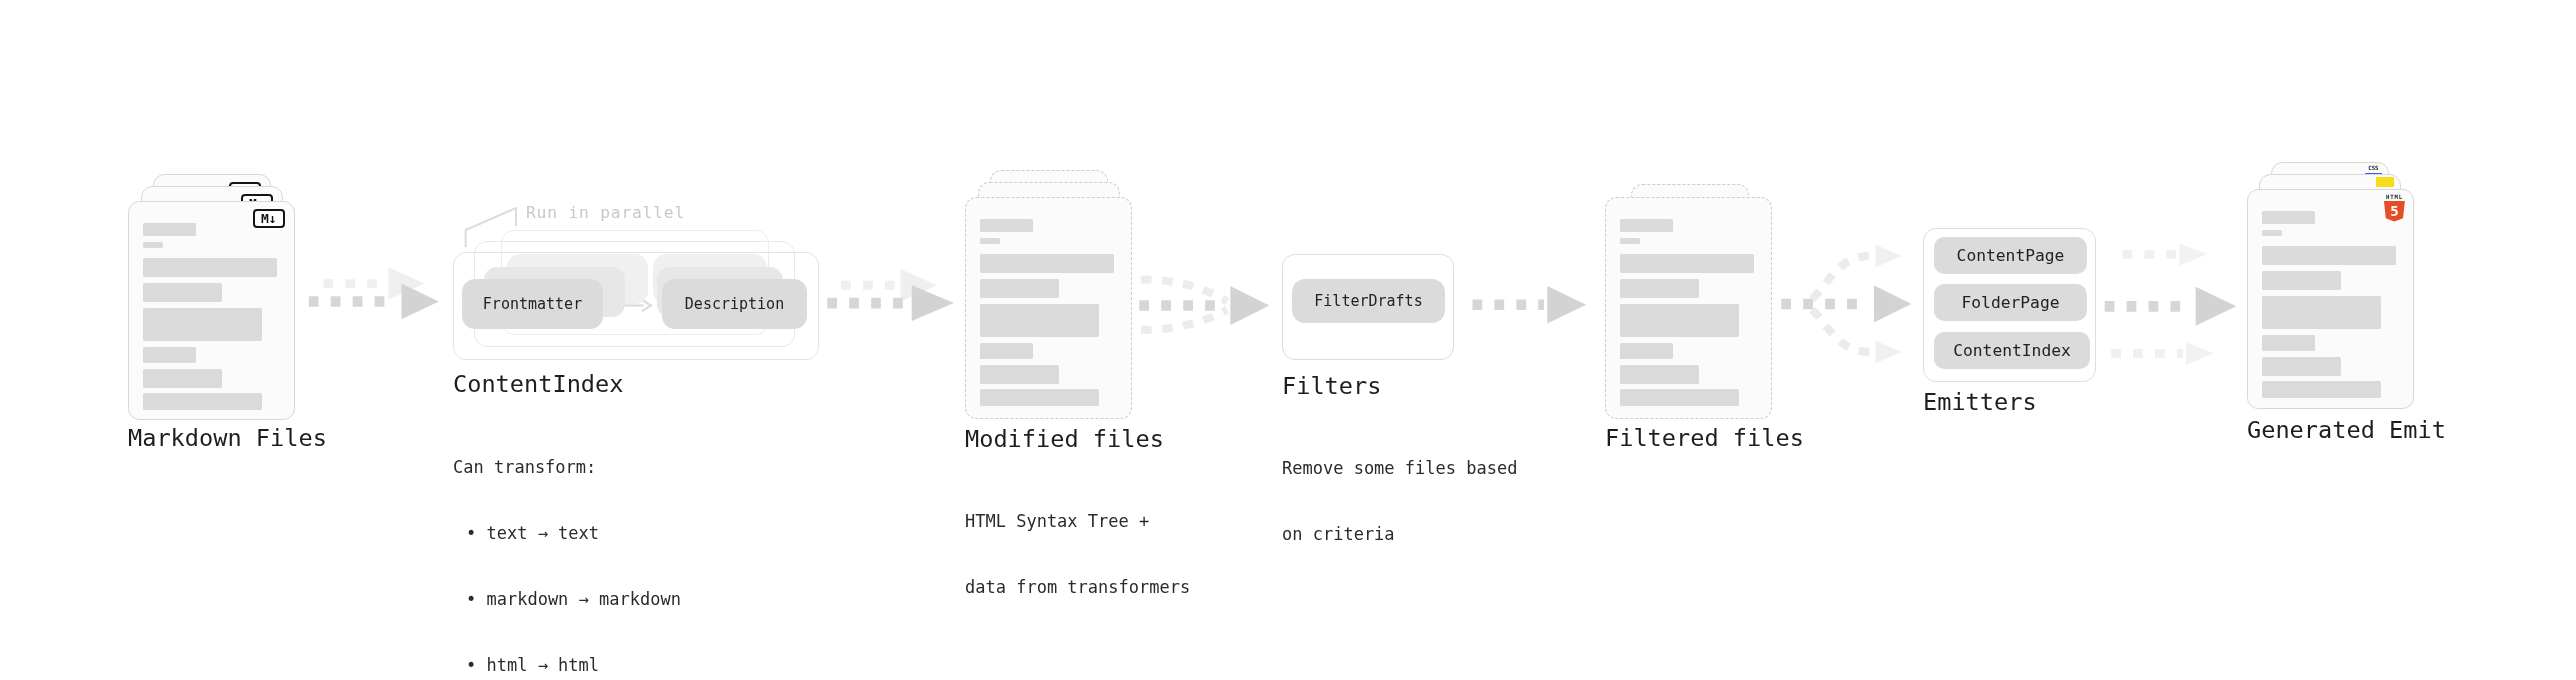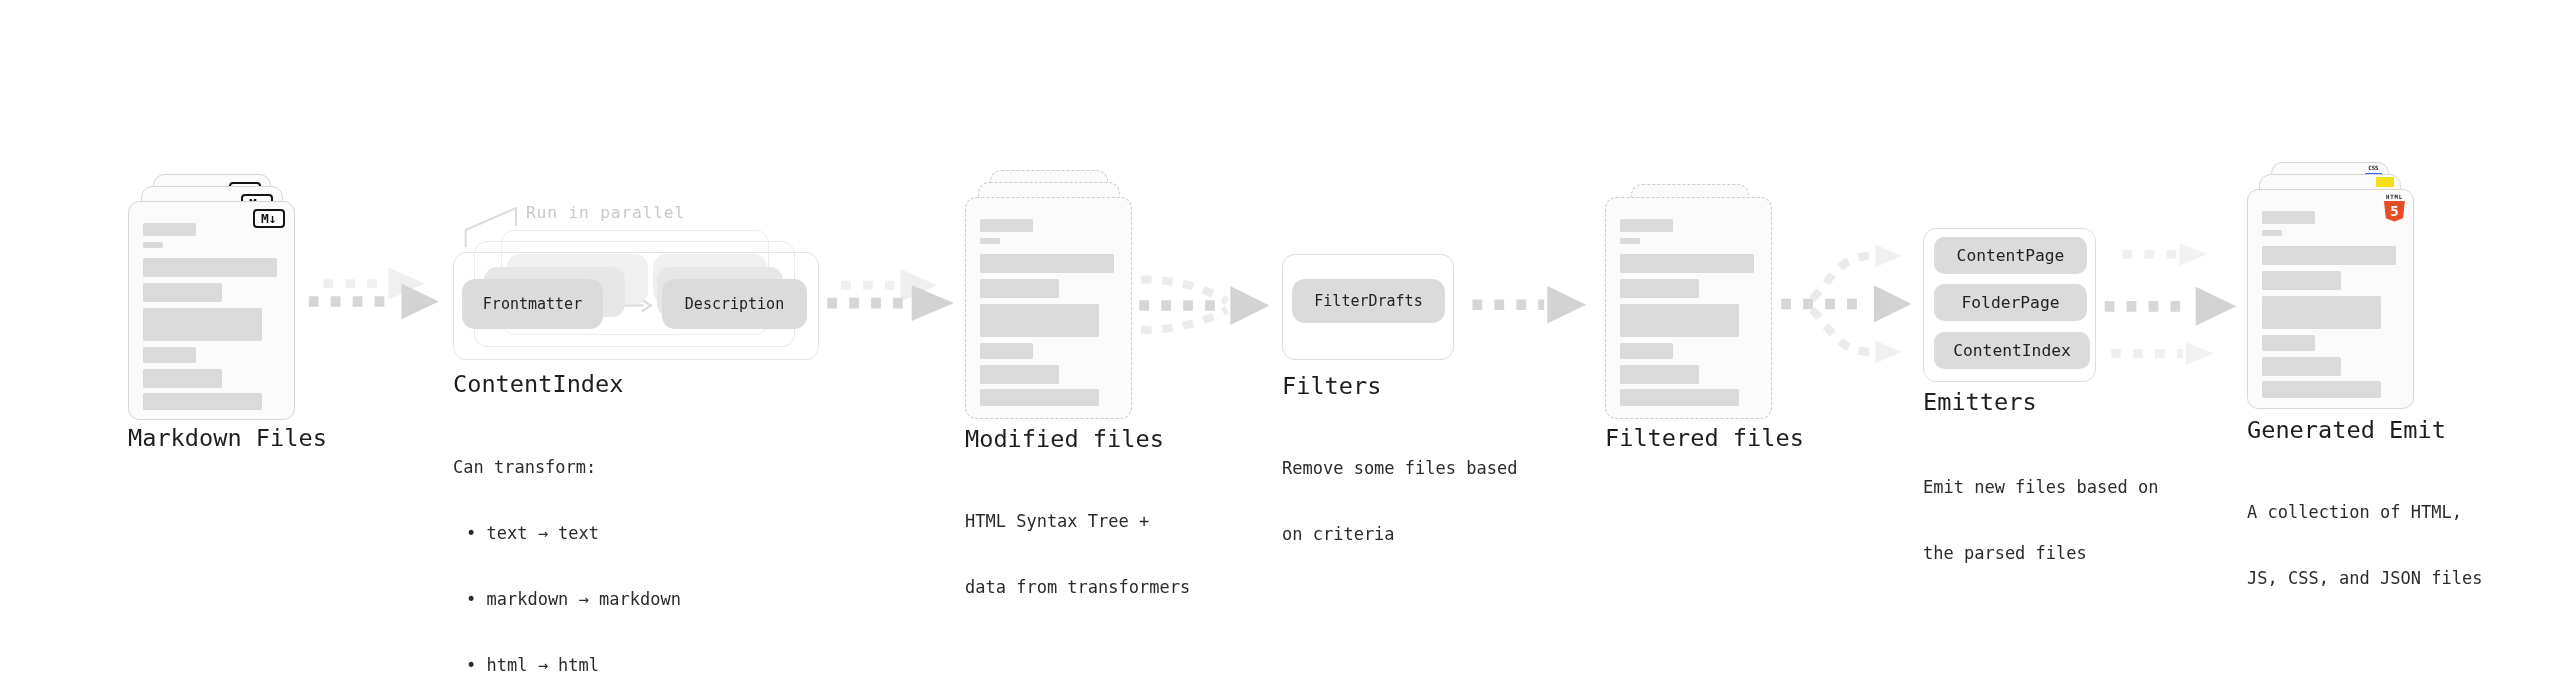--- a/index.html
+++ b/index.html
@@ -208,24 +208,20 @@
         <div class="bar b8"></div>
     </div>
   </div>
   <div class="title" style="left:1605px;top:427px;">Filtered files</div>
 
   <div class="group-box" style="left:1923px;top:228px;width:173px;height:154px;"></div>
   <div class="node small" style="left:1934px;top:237px;width:153px;height:37px;">ContentPage</div>
   <div class="node small" style="left:1934px;top:284px;width:153px;height:37px;">FolderPage</div>
   <div class="node small" style="left:1934px;top:332px;width:156px;height:37px;">ContentIndex</div>
   <div class="title" style="left:1923px;top:391px;">Emitters</div>
-  <div class="desc" style="left:1923px;top:432px;">
-    <div>Emit new files based on</div>
-    <div>the parsed files</div>
-  </div>
 
   <div class="card" style="left:2271px;top:162px;width:118px;height:203px;">
     <div class="css-icon">
       <span>CSS</span>
       <div class="css-bar"></div>
     </div>
   </div>
   <div class="card" style="left:2259px;top:174px;width:142px;height:211px;">
     <div class="js-icon"></div>
   </div>
@@ -241,19 +237,15 @@
         <div class="bar b2"></div>
         <div class="bar b3"></div>
         <div class="bar b4"></div>
       <div class="bar b5"></div>
         <div class="bar b6"></div>
         <div class="bar b7"></div>
         <div class="bar b8"></div>
     </div>
   </div>
   <div class="title" style="left:2247px;top:419px;">Generated Emit</div>
-  <div class="desc" style="left:2247px;top:457px;">
-    <div>A collection of HTML,</div>
-    <div>JS, CSS, and JSON files</div>
-  </div>
 
 </div>
 
 
 </body></html>

